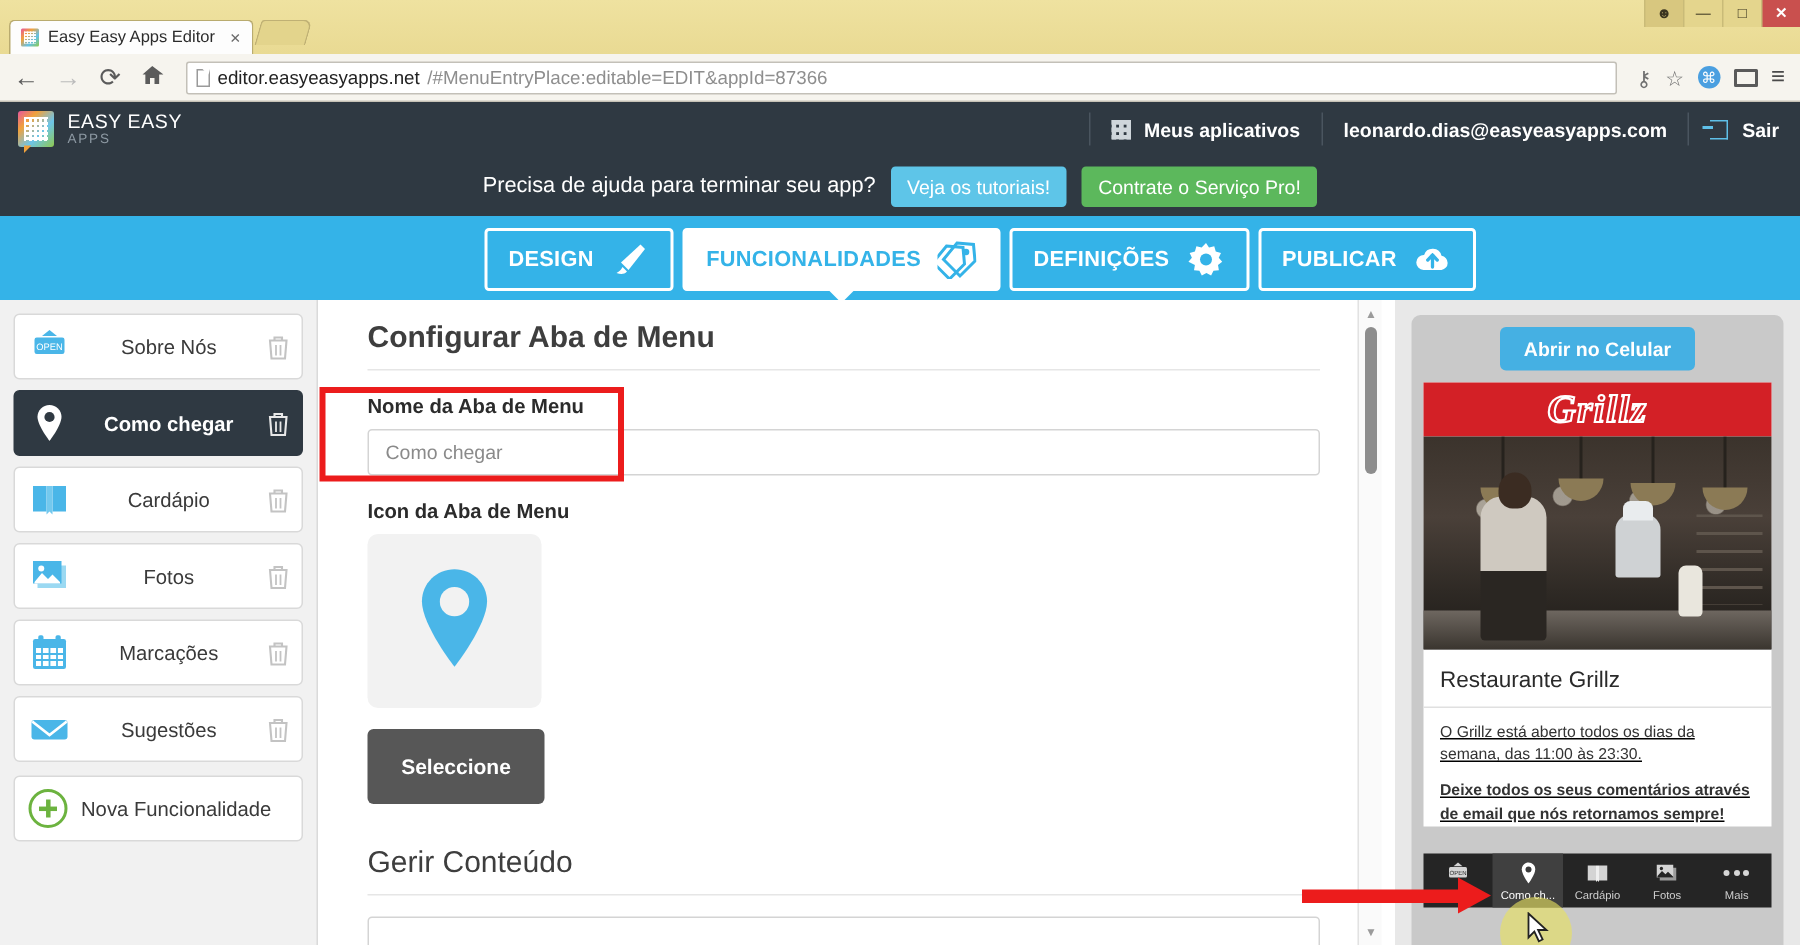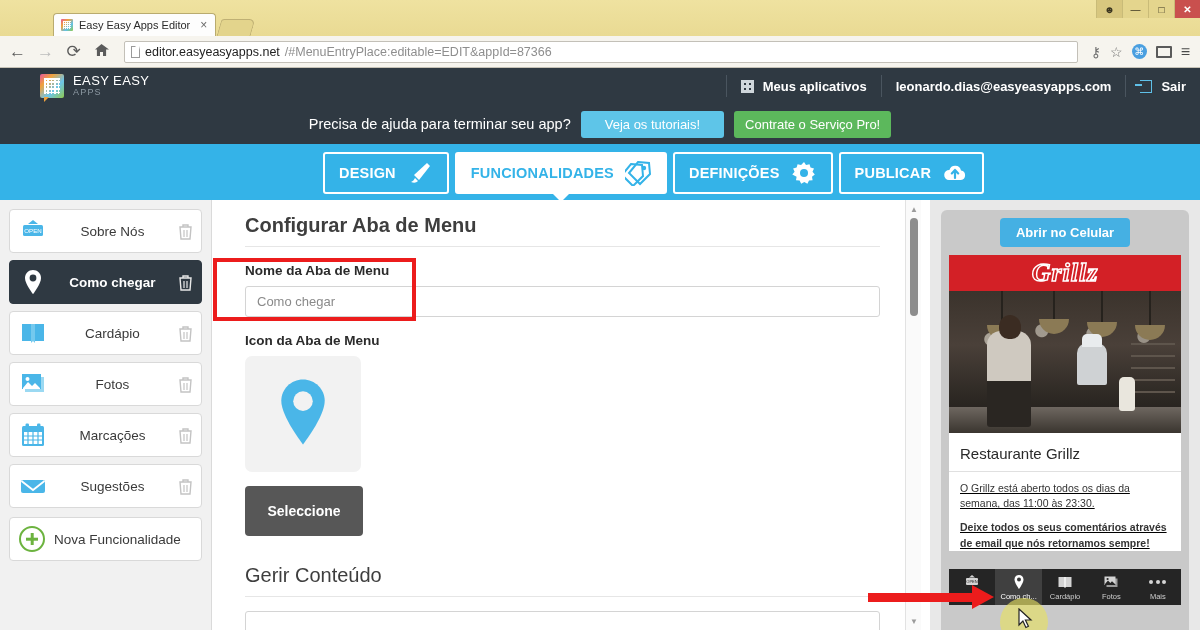--- a/index.html
+++ b/index.html
@@ -18,21 +18,21 @@
   }
   .win-controls { position: absolute; top: 0; right: 0; display: flex; height: 18px; }
   .win-btn {
     width: 26px; height: 18px; display: flex; align-items: center; justify-content: center;
     border-left: 1px solid #c9bb78; font-size: 10px; color: #3b3520;
     background: #e4d58d;
   }
   .win-btn.close { background: #c9504e; color: #fff; font-weight: bold; }
   .win-btn.user { background: #d8c77f; }
 
-  .tabstrip { position: absolute; left: 6px; top: 13px; height: 23px; display: flex; align-items: flex-end; margin-left: 47px; }
+  .tabstrip { position: absolute; left: 6px; top: 13px; height: 23px; display: flex; align-items: flex-start; }
   .tab {
     position: relative; display: flex; align-items: center; gap: 6px;
     height: 23px; padding: 0 8px 0 7px;
     background: #fdfdfd;
     border: 1px solid #b9ab6f; border-bottom: none;
     border-radius: 4px 4px 0 0;
     font-size: 11px; color: #2b2b2b; white-space: nowrap;
   }
   .tab-favicon {
     width: 12px; height: 12px; border-radius: 1px; flex: none;
@@ -86,21 +86,21 @@
     display: flex; align-items: center; justify-content: center;
   }
   .tb-ico.frame {
     width: 16px; height: 12px; border: 2px solid #5a5a5a; border-radius: 1px;
   }
   .tb-ico.menu { font-size: 16px; color: #4a4a4a; letter-spacing: 0; }
 
   
   .app-nav {
     position: absolute; top: 68px; left: 0; width: 1200px; height: 36px;
-    background: #2f3942; display: flex; align-items: center; padding-left: 28px;
+    background: #2f3942; display: flex; align-items: center;
   }
   .brand { display: flex; align-items: center; gap: 9px; padding-left: 12px; }
   .brand-logo {
     width: 24px; height: 24px; border-radius: 2px; position: relative;
     background: linear-gradient(135deg,#e8569d 0%,#f0a23c 28%,#6dc5ea 62%,#8fc94e 100%);
   }
   .brand-logo::after {
     content: ""; position: absolute; inset: 4px;
     background-image:
       repeating-linear-gradient(to right, #fff 0 1.6px, transparent 1.6px 3.4px),
@@ -136,21 +136,21 @@
   }
 
   
   .help-bar {
     position: absolute; top: 104px; left: 0; width: 1200px; height: 40px;
     background: #2f3942; display: flex; align-items: center; justify-content: center; gap: 10px;
   }
   .help-txt { color: #fff; font-size: 14.5px; }
   .btn-tut {
     background: #5ec5e8; color: #fff; font-size: 13px;
-    padding: 6px 24px; border-radius: 3px;
+    padding: 6px 11px; border-radius: 3px;
   }
   .btn-pro {
     background: #5cb85c; color: #fff; font-size: 13px;
     padding: 6px 11px; border-radius: 3px;
   }
 
   
   .tab-band {
     position: absolute; top: 144px; left: 0; width: 1200px; height: 56px;
     background: #34b3e8;

